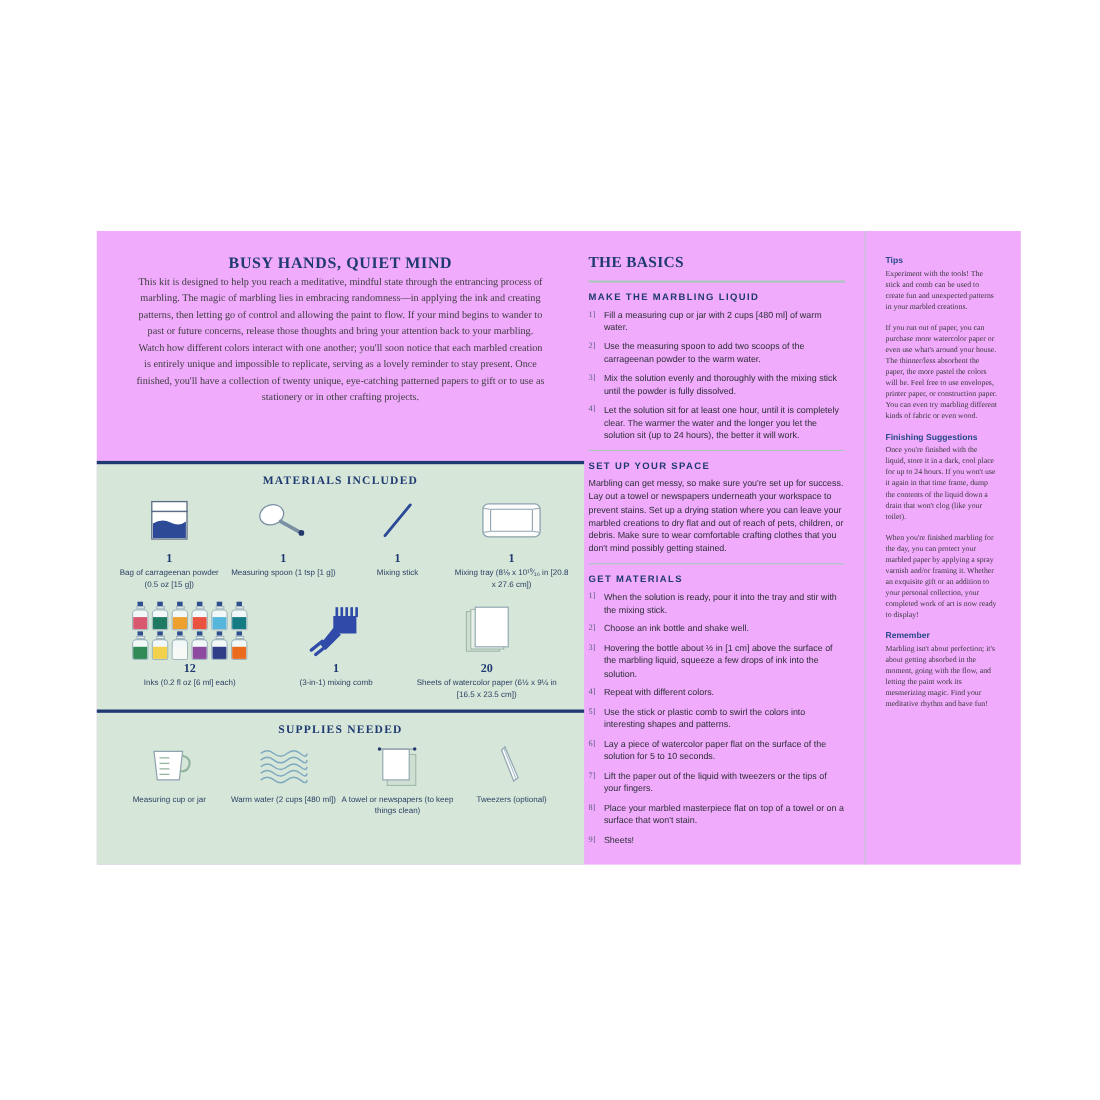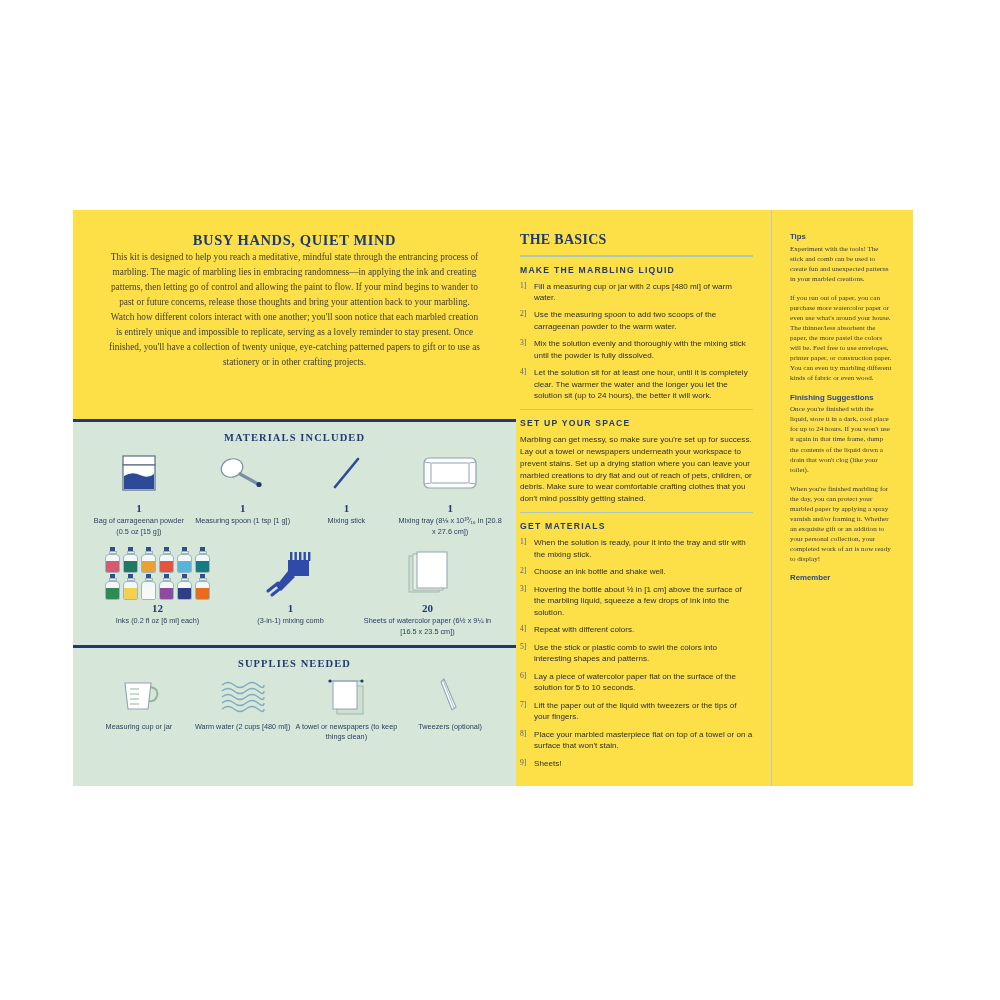--- a/index.html
+++ b/index.html
@@ -4,23 +4,23 @@
 <style>
   * { box-sizing: border-box; margin: 0; padding: 0; }
   body {
     width: 1000px; height: 1000px;
     background: #ffffff;
     font-family: "Liberation Sans", sans-serif;
     overflow: hidden;
   }
   #sheet {
     position: absolute;
-    left: 73px; top: 210px;
+    left: 88px; top: 210px;
     width: 840px; height: 576px;
-    background: #fde047;
+    background: #f0abfc;
   }
 
   
   #left-col { position: absolute; left: 0; top: 0; width: 443px; height: 100%; }
 
   .intro-wrap { padding: 22px 26px 0 26px; }
   .intro-title {
     text-align: center;
     font-family: "Liberation Serif", serif;
     font-weight: bold;
@@ -442,15 +442,16 @@
   <div id="right-col">
     <div class="tip-head">Tips</div>
     <div class="tip-body">Experiment with the tools! The stick and comb can be used to create fun and unexpected patterns in your marbled creations.</div>
     <div class="tip-body">If you run out of paper, you can purchase more watercolor paper or even use what's around your house. The thinner/less absorbent the paper, the more pastel the colors will be. Feel free to use envelopes, printer paper, or construction paper. You can even try marbling different kinds of fabric or even wood.</div>
 
     <div class="tip-head">Finishing Suggestions</div>
     <div class="tip-body">Once you're finished with the liquid, store it in a dark, cool place for up to 24 hours. If you won't use it again in that time frame, dump the contents of the liquid down a drain that won't clog (like your toilet).</div>
     <div class="tip-body">When you're finished marbling for the day, you can protect your marbled paper by applying a spray varnish and/or framing it. Whether an exquisite gift or an addition to your personal collection, your completed work of art is now ready to display!</div>
 
     <div class="tip-head">Remember</div>
+    <div class="tip-body">Marbling isn't about perfection; it's about getting absorbed in the moment, going with the flow, and letting the paint work its mesmerizing magic. Find your meditative rhythm and have fun!</div>
   </div>
 
 </div>
 
 </body></html>

